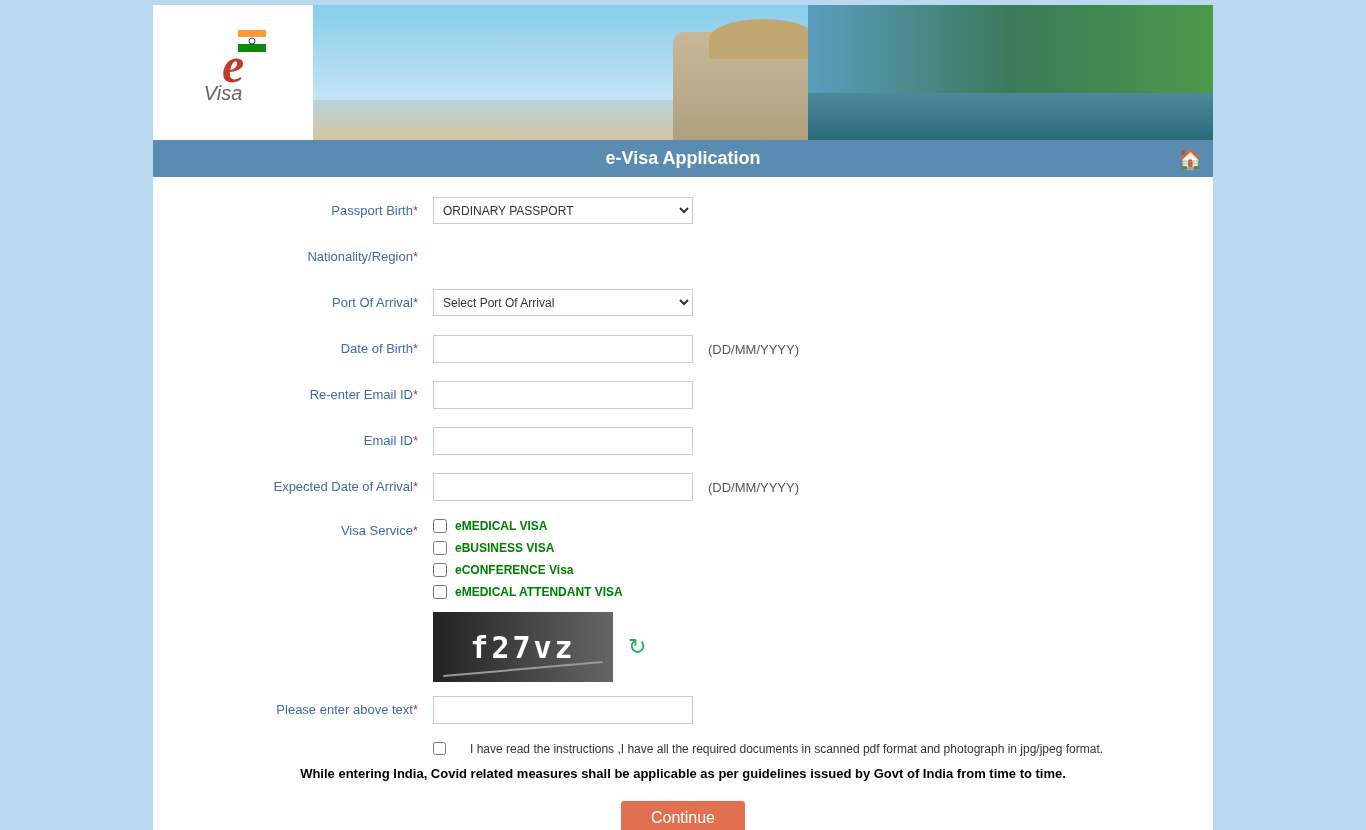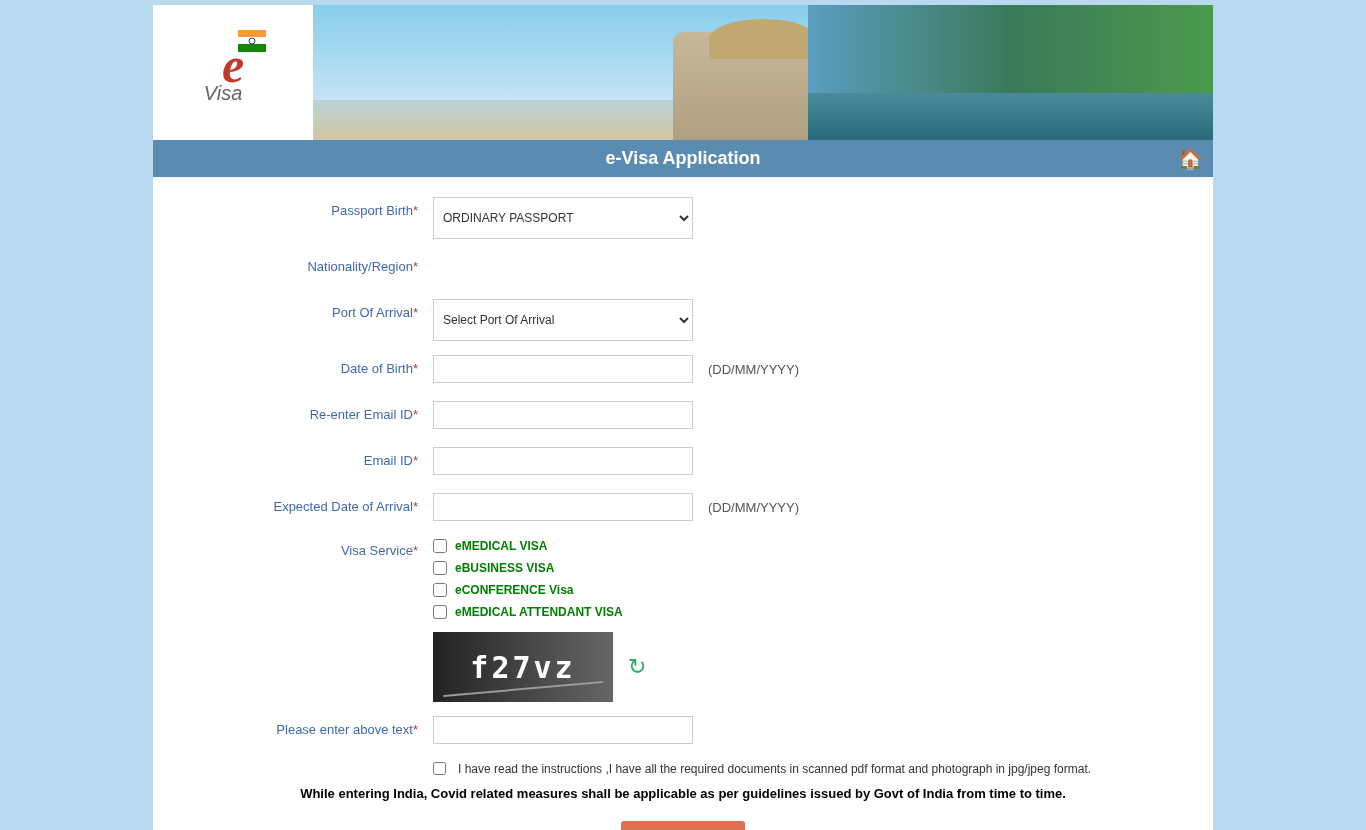--- a/index.html
+++ b/index.html
@@ -92,21 +92,21 @@
       color: #c0392b;
     }
     .form-control-area {
       flex: 1;
       display: flex;
       align-items: center;
       gap: 10px;
     }
     select.form-select {
       width: 260px;
-      height: 42px;
+      height: 27px;
       border: 1px solid #ccc;
       padding: 2px 5px;
       font-size: 12px;
       color: #333;
       background: white;
     }
     input.form-input {
       width: 260px;
       height: 28px;
       border: 1px solid #ccc;
@@ -177,21 +177,21 @@
     .captcha-refresh {
       color: #27ae60;
       font-size: 22px;
       cursor: pointer;
     }
 
     
     .instructions-row {
       display: flex;
       align-items: flex-start;
-      gap: 12px;
+      gap: 24px;
       margin: 10px 0 10px 240px;
     }
     .instructions-text {
       font-size: 12px;
       color: #333;
     }
 
     
     .covid-notice {
       text-align: center;

